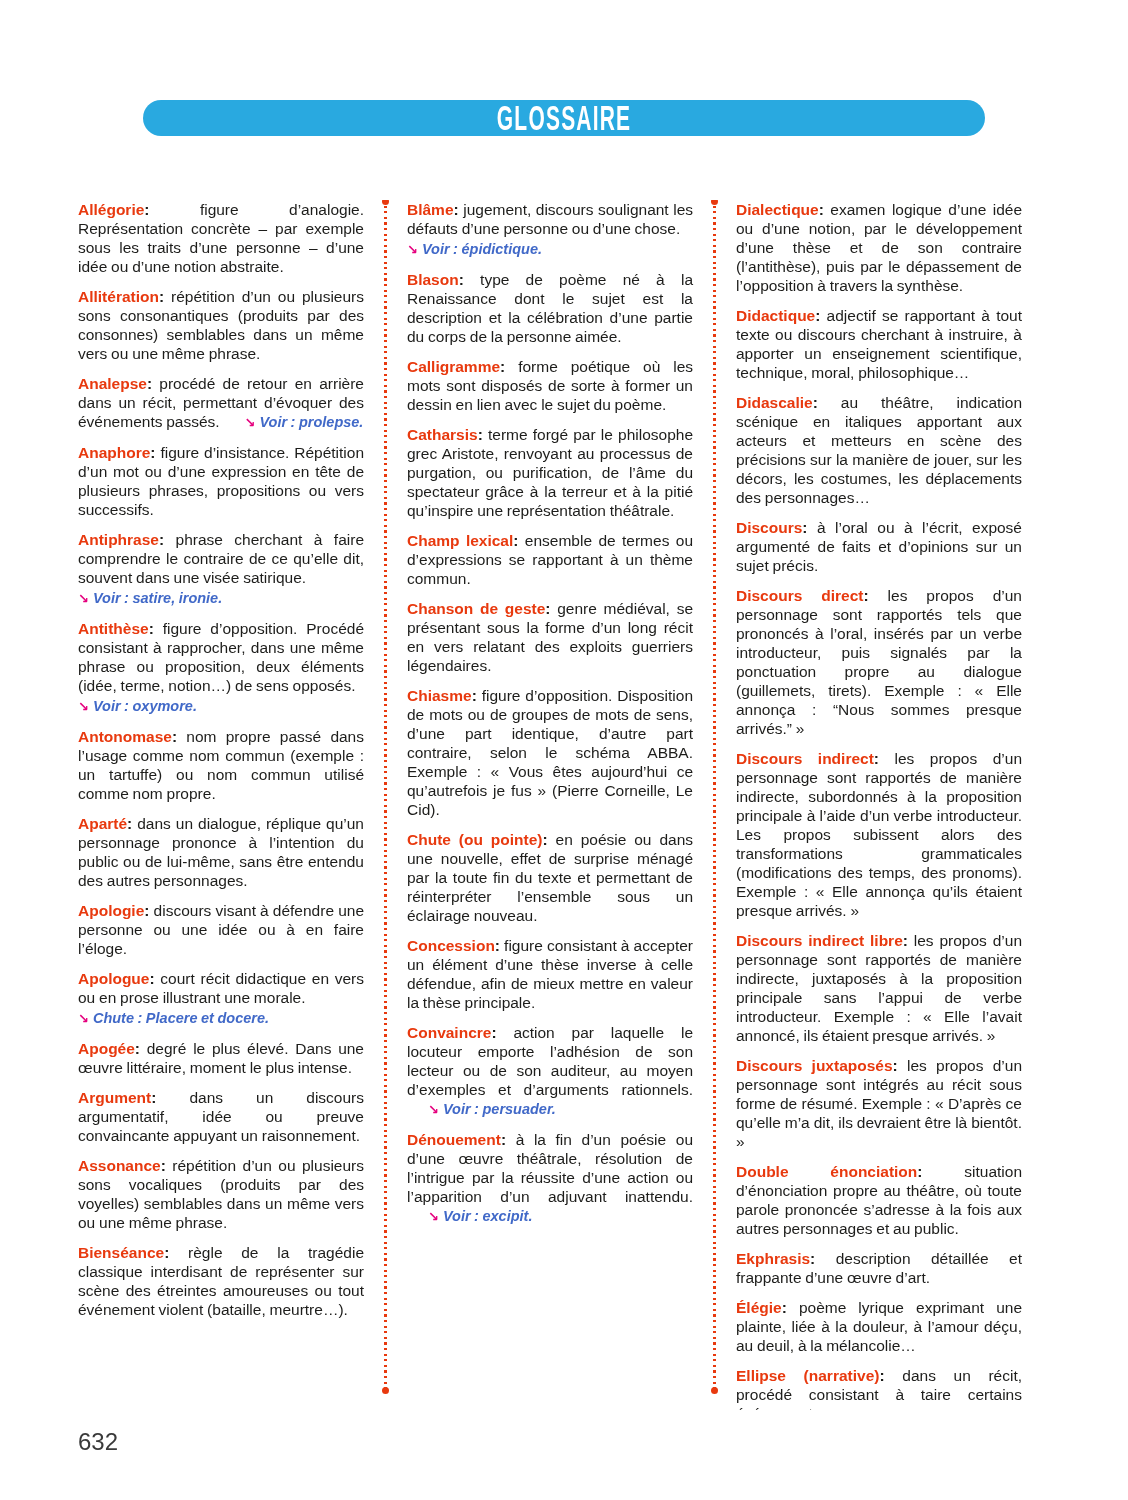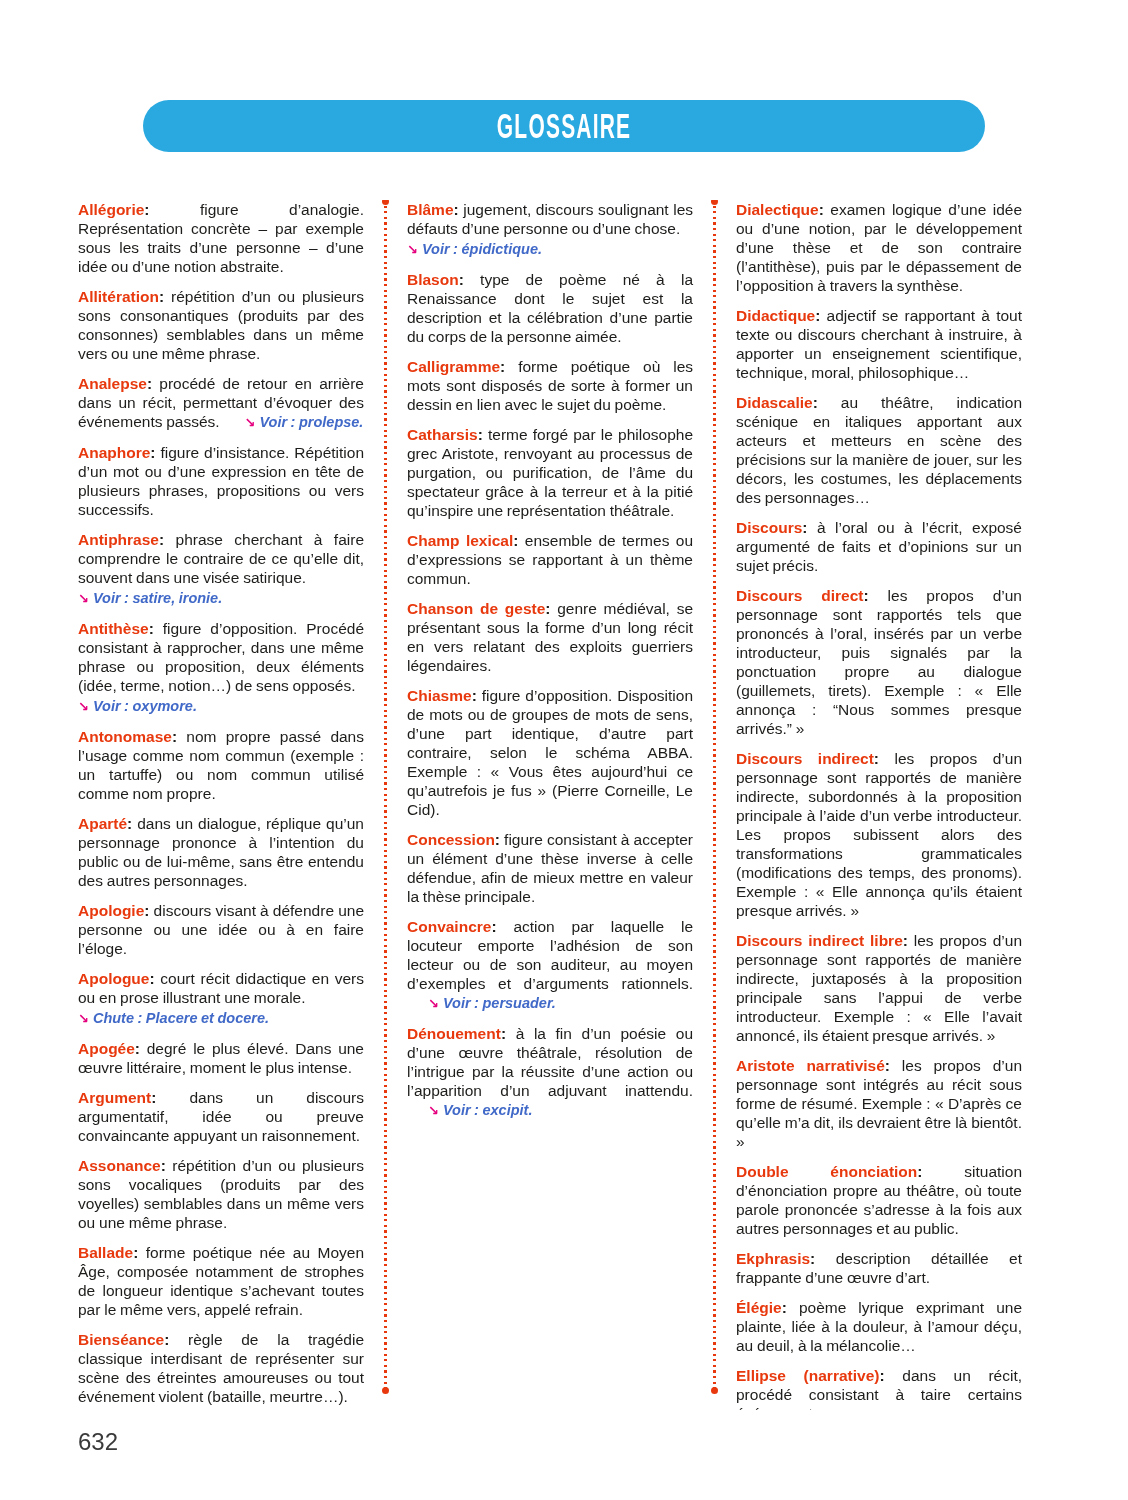--- a/index.html
+++ b/index.html
@@ -8,21 +8,21 @@
     background: #ffffff;
     position: relative;
     font-family: "Liberation Sans", sans-serif;
     color: #1d1d1b;
     overflow: hidden;
   }
   
   .header-band {
     position: absolute;
     left: 143px; top: 100px;
-    width: 842px; height: 52px;
+    width: 842px; height: 36px;
     background: #29a9e0;
     border-radius: 26px;
     display: flex; align-items: center; justify-content: center;
   }
   .header-band .title {
     color: #ffffff;
     font-weight: 700;
     font-size: 35px;
     letter-spacing: 2px;
     transform: scaleX(0.60);
@@ -103,50 +103,50 @@
       <p class="entry"><span class="term">Anaphore</span><span class="sep">: </span><span class="def">figure d’insistance. Répétition d’un mot ou d’une expression en tête de plusieurs phrases, propositions ou vers successifs.</span></p>
       <p class="entry"><span class="term">Antiphrase</span><span class="sep">: </span><span class="def">phrase cherchant à faire comprendre le contraire de ce qu’elle dit, souvent dans une visée satirique.</span><span class="see-wrap block"><span class="see-arrow">↘</span><span class="see">Voir : satire, ironie.</span></span></p>
       <p class="entry"><span class="term">Antithèse</span><span class="sep">: </span><span class="def">figure d’opposition. Procédé consistant à rapprocher, dans une même phrase ou proposition, deux éléments (idée, terme, notion…) de sens opposés.</span><span class="see-wrap block"><span class="see-arrow">↘</span><span class="see">Voir : oxymore.</span></span></p>
       <p class="entry"><span class="term">Antonomase</span><span class="sep">: </span><span class="def">nom propre passé dans l’usage comme nom commun (exemple : un tartuffe) ou nom commun utilisé comme nom propre.</span></p>
       <p class="entry"><span class="term">Aparté</span><span class="sep">: </span><span class="def">dans un dialogue, réplique qu’un personnage prononce à l’intention du public ou de lui-même, sans être entendu des autres personnages.</span></p>
       <p class="entry"><span class="term">Apologie</span><span class="sep">: </span><span class="def">discours visant à défendre une personne ou une idée ou à en faire l’éloge.</span></p>
       <p class="entry"><span class="term">Apologue</span><span class="sep">: </span><span class="def">court récit didactique en vers ou en prose illustrant une morale.</span><span class="see-wrap block"><span class="see-arrow">↘</span><span class="see">Chute : Placere et docere.</span></span></p>
       <p class="entry"><span class="term">Apogée</span><span class="sep">: </span><span class="def">degré le plus élevé. Dans une œuvre littéraire, moment le plus intense.</span></p>
       <p class="entry"><span class="term">Argument</span><span class="sep">: </span><span class="def">dans un discours argumentatif, idée ou preuve convaincante appuyant un raisonnement.</span></p>
       <p class="entry"><span class="term">Assonance</span><span class="sep">: </span><span class="def">répétition d’un ou plusieurs sons vocaliques (produits par des voyelles) semblables dans un même vers ou une même phrase.</span></p>
-      <p class="entry"><span class="term">Ballade</span><span class="sep">: </span><span class="def">forme poétique née au Moyen Âge, composée notamment de strophes de longueur identique s’achevant toutes par le même vers, appelé refrain.</span></p>
       <p class="entry"><span class="term">Bienséance</span><span class="sep">: </span><span class="def">règle de la tragédie classique interdisant de représenter sur scène des étreintes amoureuses ou tout événement violent (bataille, meurtre…).</span></p>
     </div>
   <div class="divider-wrap">
     <div class="divider"></div>
   </div>
   <div class="col">
       <p class="entry"><span class="term">Blâme</span><span class="sep">: </span><span class="def">jugement, discours soulignant les défauts d’une personne ou d’une chose.</span><span class="see-wrap block"><span class="see-arrow">↘</span><span class="see">Voir : épidictique.</span></span></p>
       <p class="entry"><span class="term">Blason</span><span class="sep">: </span><span class="def">type de poème né à la Renaissance dont le sujet est la description et la célébration d’une partie du corps de la personne aimée.</span></p>
       <p class="entry"><span class="term">Calligramme</span><span class="sep">: </span><span class="def">forme poétique où les mots sont disposés de sorte à former un dessin en lien avec le sujet du poème.</span></p>
       <p class="entry"><span class="term">Catharsis</span><span class="sep">: </span><span class="def">terme forgé par le philosophe grec Aristote, renvoyant au processus de purgation, ou purification, de l’âme du spectateur grâce à la terreur et à la pitié qu’inspire une représentation théâtrale.</span></p>
       <p class="entry"><span class="term">Champ lexical</span><span class="sep">: </span><span class="def">ensemble de termes ou d’expressions se rapportant à un thème commun.</span></p>
       <p class="entry"><span class="term">Chanson de geste</span><span class="sep">: </span><span class="def">genre médiéval, se présentant sous la forme d’un long récit en vers relatant des exploits guerriers légendaires.</span></p>
       <p class="entry"><span class="term">Chiasme</span><span class="sep">: </span><span class="def">figure d’opposition. Disposition de mots ou de groupes de mots de sens, d’une part identique, d’autre part contraire, selon le schéma ABBA. Exemple : « Vous êtes aujourd’hui ce qu’autrefois je fus » (Pierre Corneille, Le Cid).</span></p>
+      <p class="entry"><span class="term">Chute (ou pointe)</span><span class="sep">: </span><span class="def">en poésie ou dans une nouvelle, effet de surprise ménagé par la toute fin du texte et permettant de réinterpréter l’ensemble sous un éclairage nouveau.</span></p>
       <p class="entry"><span class="term">Concession</span><span class="sep">: </span><span class="def">figure consistant à accepter un élément d’une thèse inverse à celle défendue, afin de mieux mettre en valeur la thèse principale.</span></p>
       <p class="entry"><span class="term">Convaincre</span><span class="sep">: </span><span class="def">action par laquelle le locuteur emporte l’adhésion de son lecteur ou de son auditeur, au moyen d’exemples et d’arguments rationnels.</span> <span class="see-wrap inline"><span class="see-arrow">↘</span><span class="see">Voir : persuader.</span></span></p>
       <p class="entry"><span class="term">Dénouement</span><span class="sep">: </span><span class="def">à la fin d’un poésie ou d’une œuvre théâtrale, résolution de l’intrigue par la réussite d’une action ou l’apparition d’un adjuvant inattendu.</span> <span class="see-wrap inline"><span class="see-arrow">↘</span><span class="see">Voir : excipit.</span></span></p>
     </div>
   <div class="divider-wrap">
     <div class="divider"></div>
   </div>
   <div class="col">
       <p class="entry"><span class="term">Dialectique</span><span class="sep">: </span><span class="def">examen logique d’une idée ou d’une notion, par le développement d’une thèse et de son contraire (l’antithèse), puis par le dépassement de l’opposition à travers la synthèse.</span></p>
       <p class="entry"><span class="term">Didactique</span><span class="sep">: </span><span class="def">adjectif se rapportant à tout texte ou discours cherchant à instruire, à apporter un enseignement scientifique, technique, moral, philosophique…</span></p>
       <p class="entry"><span class="term">Didascalie</span><span class="sep">: </span><span class="def">au théâtre, indication scénique en italiques apportant aux acteurs et metteurs en scène des précisions sur la manière de jouer, sur les décors, les costumes, les déplacements des personnages…</span></p>
       <p class="entry"><span class="term">Discours</span><span class="sep">: </span><span class="def">à l’oral ou à l’écrit, exposé argumenté de faits et d’opinions sur un sujet précis.</span></p>
       <p class="entry"><span class="term">Discours direct</span><span class="sep">: </span><span class="def">les propos d’un personnage sont rapportés tels que prononcés à l’oral, insérés par un verbe introducteur, puis signalés par la ponctuation propre au dialogue (guillemets, tirets). Exemple : « Elle annonça : “Nous sommes presque arrivés.” »</span></p>
       <p class="entry"><span class="term">Discours indirect</span><span class="sep">: </span><span class="def">les propos d’un personnage sont rapportés de manière indirecte, subordonnés à la proposition principale à l’aide d’un verbe introducteur. Les propos subissent alors des transformations grammaticales (modifications des temps, des pronoms). Exemple : « Elle annonça qu’ils étaient presque arrivés. »</span></p>
       <p class="entry"><span class="term">Discours indirect libre</span><span class="sep">: </span><span class="def">les propos d’un personnage sont rapportés de manière indirecte, juxtaposés à la proposition principale sans l’appui de verbe introducteur. Exemple : « Elle l’avait annoncé, ils étaient presque arrivés. »</span></p>
-      <p class="entry"><span class="term">Aristote narrativisé</span><span class="sep">: </span><span class="def">les propos d’un personnage sont intégrés au récit sous forme de résumé. Exemple : « D’après ce qu’elle m’a dit, ils devraient être là bientôt. »</span></p>
+      <p class="entry"><span class="term">Discours juxtaposés</span><span class="sep">: </span><span class="def">les propos d’un personnage sont intégrés au récit sous forme de résumé. Exemple : « D’après ce qu’elle m’a dit, ils devraient être là bientôt. »</span></p>
       <p class="entry"><span class="term">Double énonciation</span><span class="sep">: </span><span class="def">situation d’énonciation propre au théâtre, où toute parole prononcée s’adresse à la fois aux autres personnages et au public.</span></p>
       <p class="entry"><span class="term">Ekphrasis</span><span class="sep">: </span><span class="def">description détaillée et frappante d’une œuvre d’art.</span></p>
       <p class="entry"><span class="term">Élégie</span><span class="sep">: </span><span class="def">poème lyrique exprimant une plainte, liée à la douleur, à l’amour déçu, au deuil, à la mélancolie…</span></p>
       <p class="entry"><span class="term">Ellipse (narrative)</span><span class="sep">: </span><span class="def">dans un récit, procédé consistant à taire certains événements.</span></p>
     </div>
 </div>
 
 <div class="page-number">632</div>
 
 </body></html>

